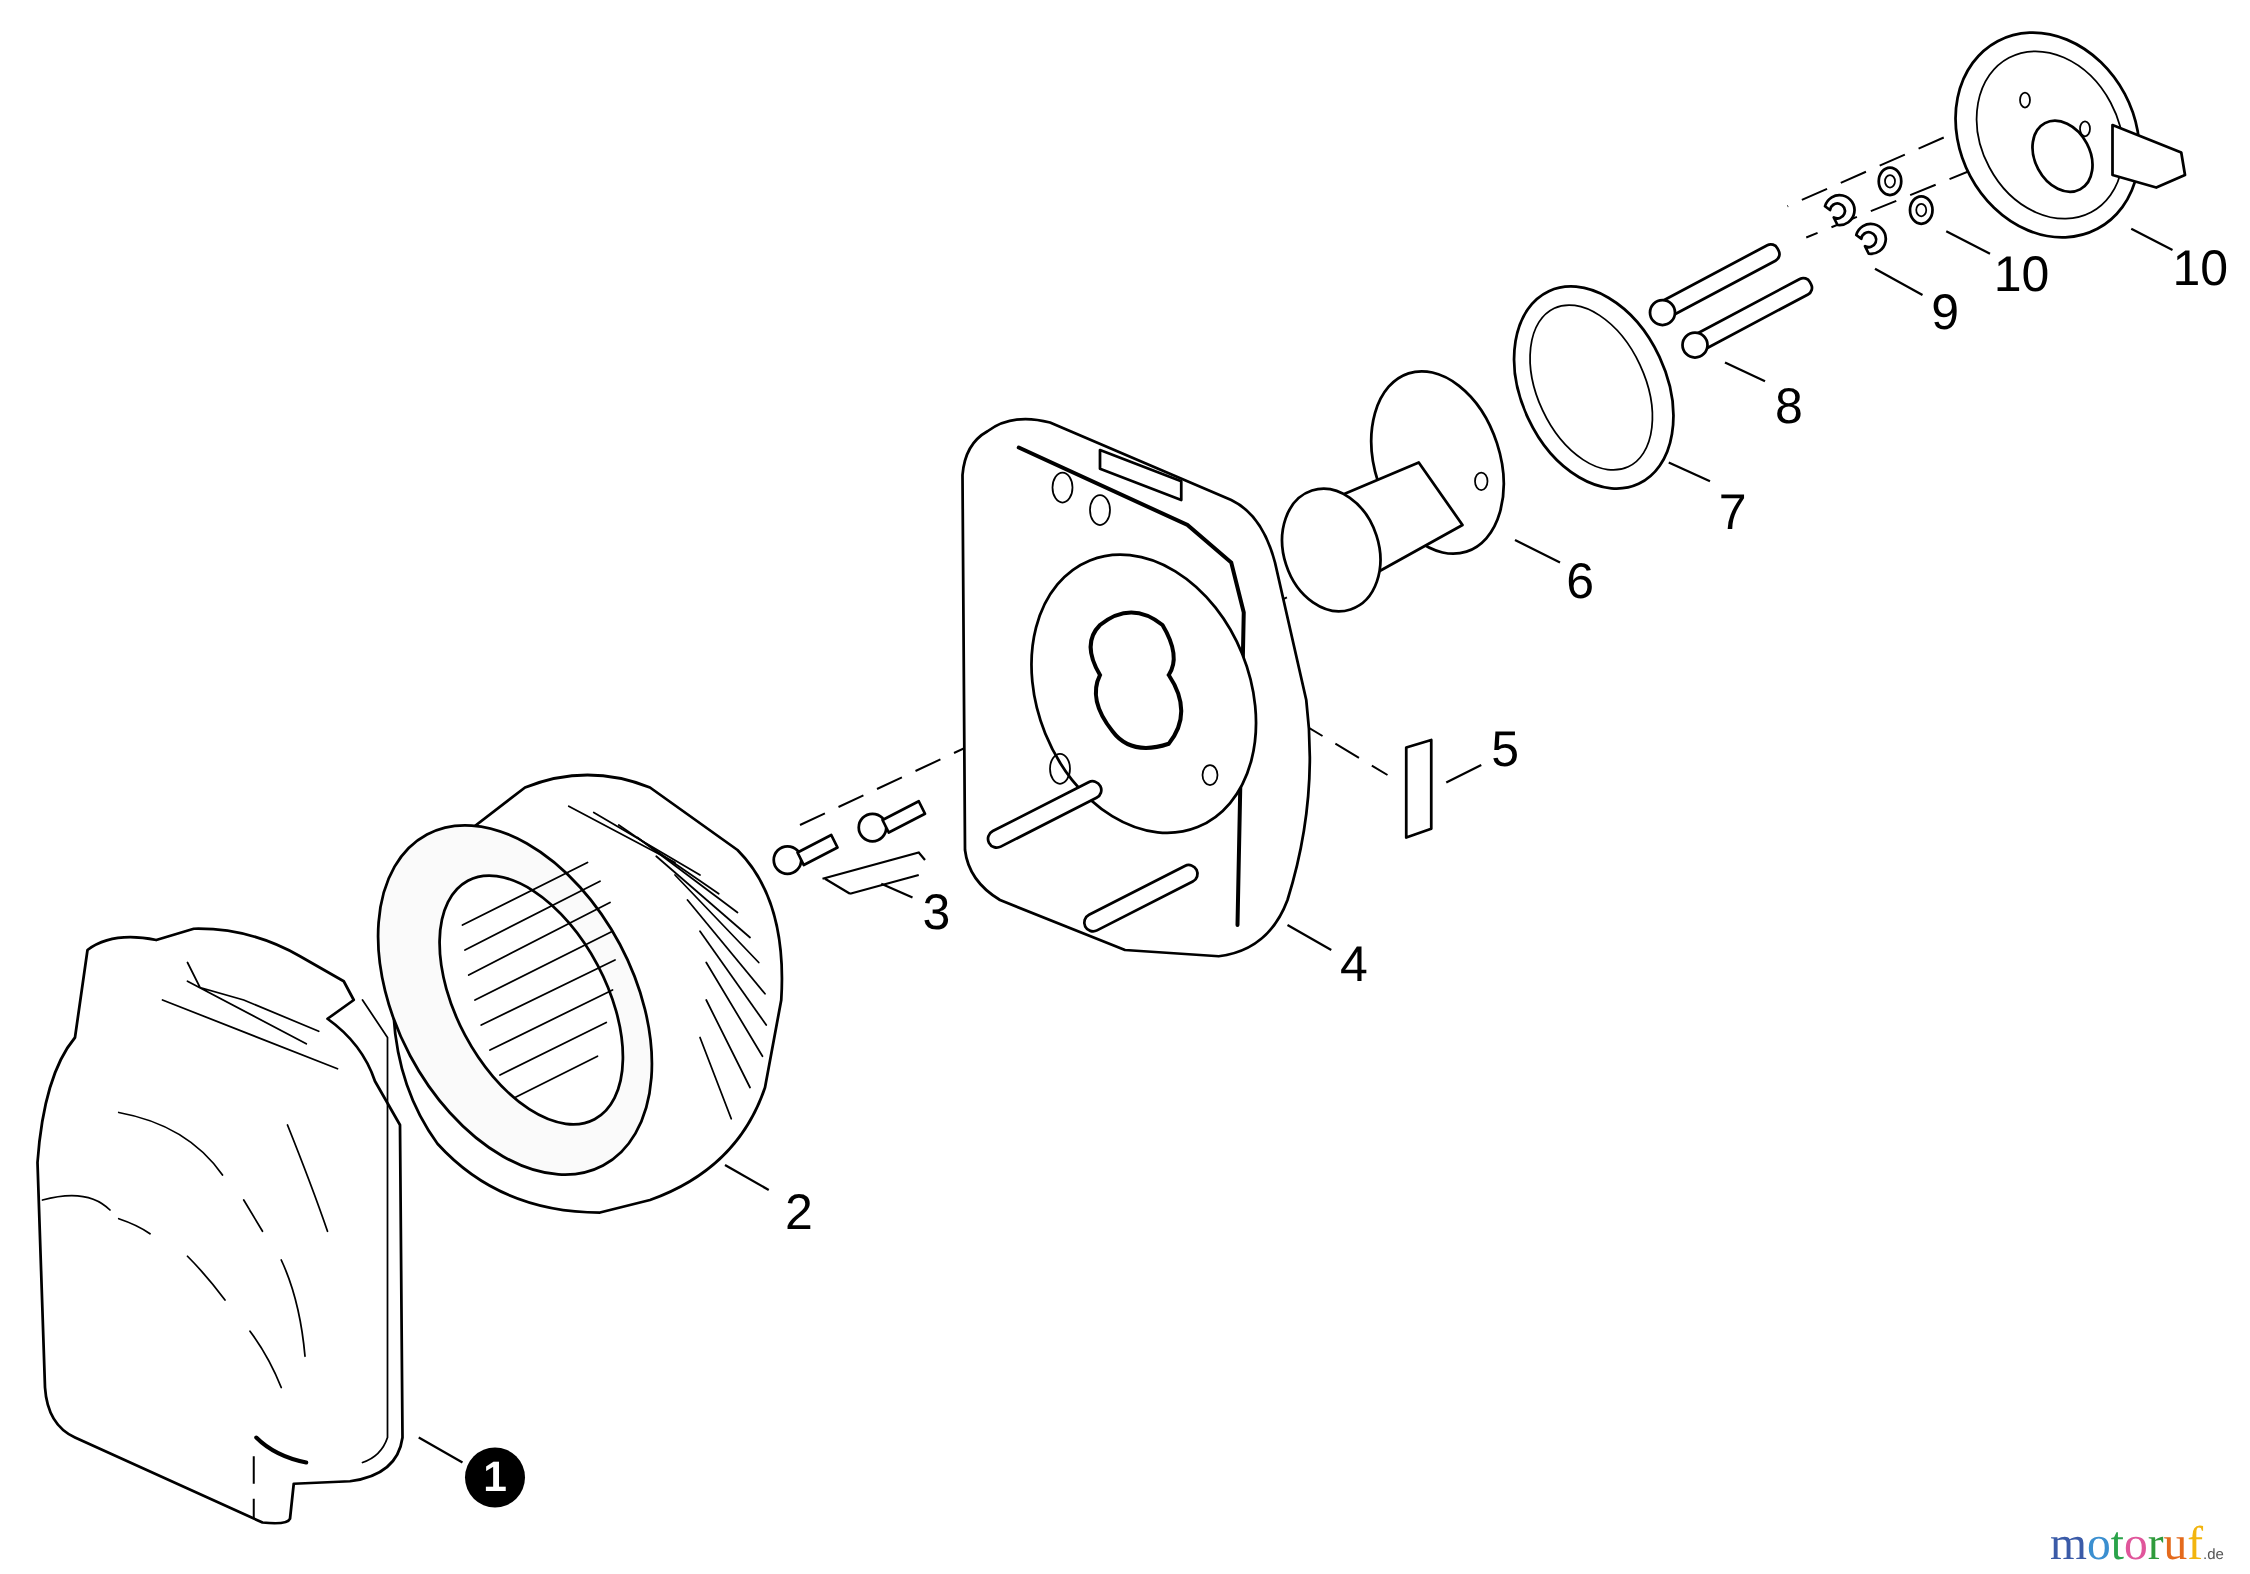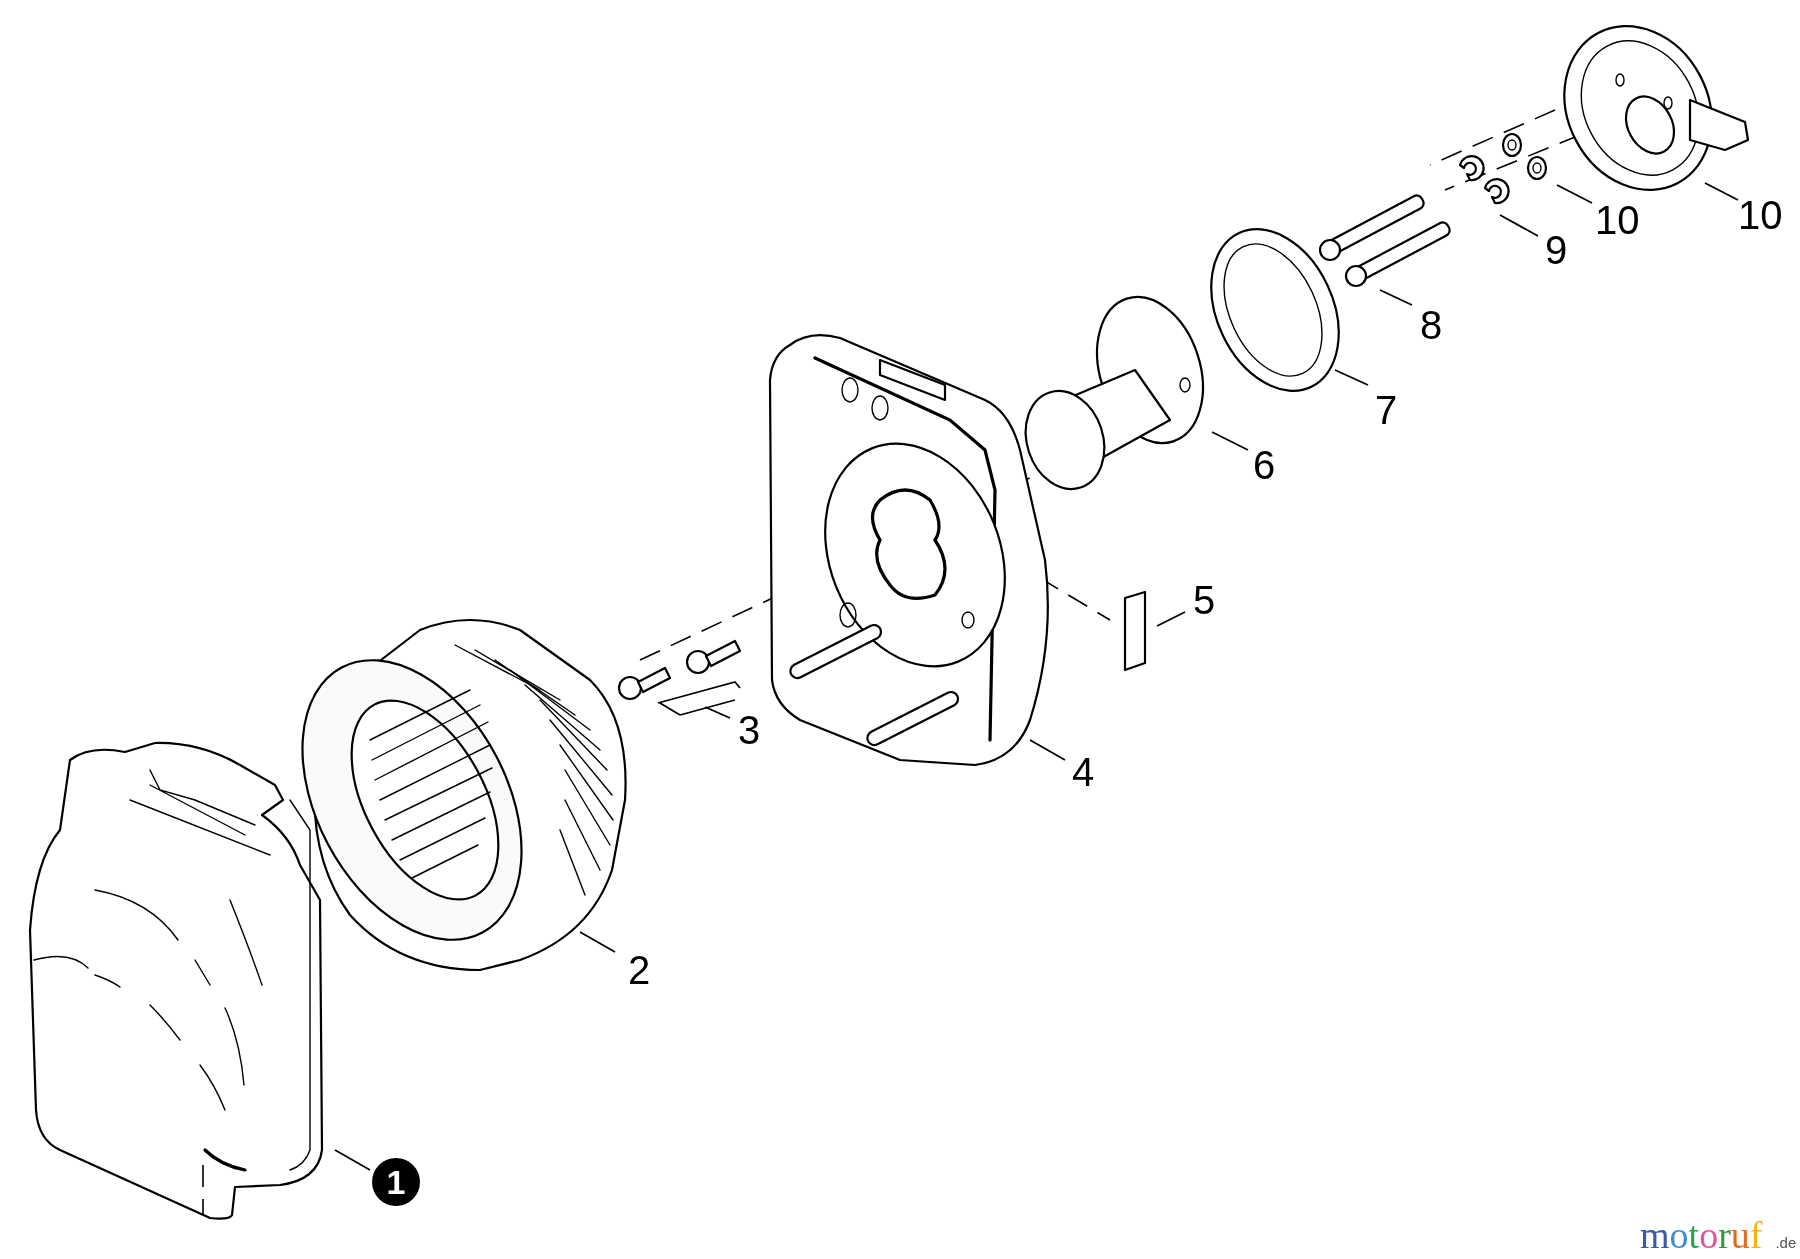--- a/index.html
+++ b/index.html
@@ -8,21 +8,21 @@
   .part { fill: #ffffff; stroke: #000; stroke-width: 2.2; stroke-linejoin: round; stroke-linecap: round; }
   .thin { fill: none; stroke: #000; stroke-width: 1.4; stroke-linecap: round; }
   .thick { fill: none; stroke: #000; stroke-width: 3.2; stroke-linecap: round; }
   .dash { fill: none; stroke: #000; stroke-width: 1.6; stroke-dasharray: 22 12; }
   .leader { fill: none; stroke: #000; stroke-width: 1.8; }
   .label { position: absolute; font-family: "Liberation Sans", sans-serif; font-size: 40px; color: #000; line-height: 1; }
   .label-circled { position: absolute; width: 48px; height: 48px; border-radius: 50%; background: #000; color: #fff;
     font-family: "Liberation Sans", sans-serif; font-weight: bold; font-size: 34px; display: flex; align-items: center; justify-content: center; }
   .watermark { position: absolute; left: 1640px; top: 1213px; font-family: "Liberation Serif", serif; font-size: 38px; letter-spacing: 0px; }
   .watermark span { display: inline-block; }
-  .watermark .tld { font-family: "Liberation Sans", sans-serif; font-size: 15px; color: #555; margin-left: 13px; }
+  .watermark .tld { font-family: "Liberation Sans", sans-serif; font-size: 12px; color: #555; }
 </style>
 </head>
 <body>
 
 <svg id="diagram" viewBox="0 0 1800 1259" xmlns="http://www.w3.org/2000/svg">
 
   <g>
     <path class="part" d="M70,760 Q90,745 125,752 L155,743 Q200,742 240,765 L275,785 L283,800 L262,815 Q290,835 300,865 L320,900 L322,1150 Q318,1180 280,1185 L235,1187 L232,1215 Q230,1220 210,1218 L60,1150 Q38,1140 36,1110 L30,930 Q35,860 60,830 Z"></path>
     <path class="thin" d="M130,800 L270,855 M150,785 L245,835 M150,770 L160,790 L195,800 L255,825"></path>
     <path class="thin" d="M34,960 Q70,950 88,968 M95,975 Q110,980 120,987 M150,1005 Q165,1020 180,1040"></path>

